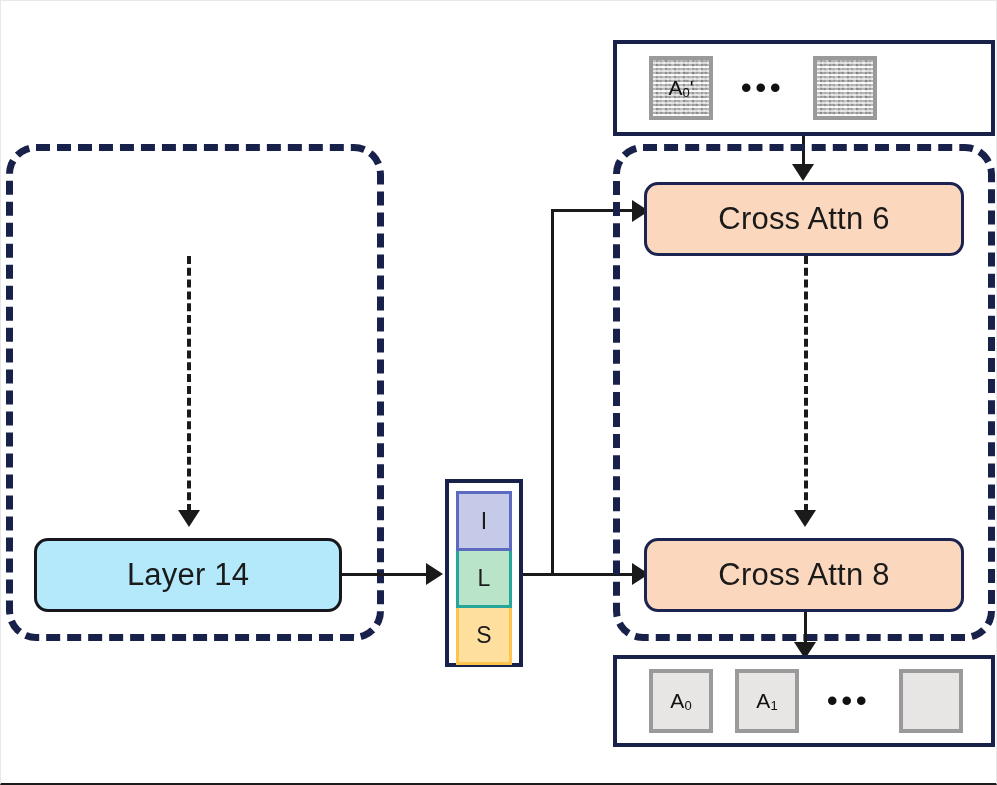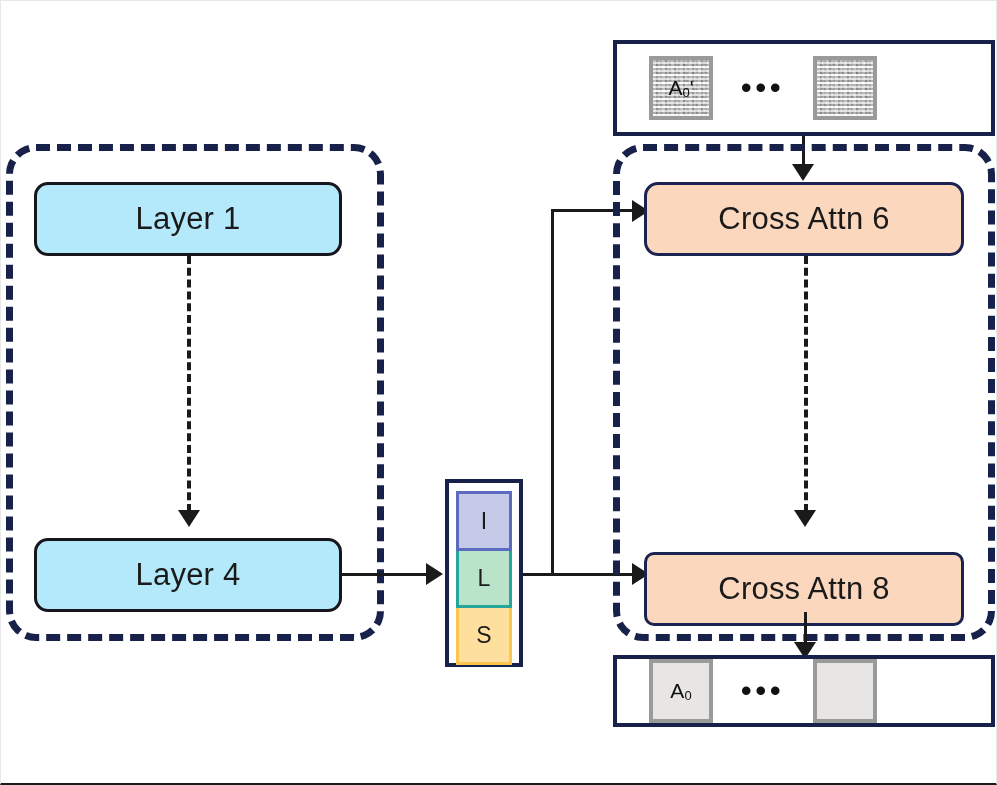--- a/index.html
+++ b/index.html
@@ -147,29 +147,26 @@
         
       </div>
     </div>
   </div>
 
   <div class="abs line-v" style="left:801px; top:135px; height:30px;"></div>
   <div class="abs arrow-down" style="left:791px; top:163px;"></div>
 
   <div class="abs dashed-group" style="left:5px; top:143px; width:378px; height:497px;"></div>
 
-  <div class="abs node node-layer" style="left:33px; top:181px; width:308px; height:74px;">
-    <span>Layer 1</span>
-  </div>
 
   <div class="abs dash-v" style="left:186px; top:255px; height:256px;"></div>
   <div class="abs arrow-down" style="left:177px; top:509px;"></div>
 
   <div class="abs node node-layer" style="left:33px; top:537px; width:308px; height:74px;">
-    <span>Layer 4</span>
+    <span>Layer 14</span>
   </div>
 
   <div class="abs line-h" style="left:341px; top:572px; width:86px;"></div>
   <div class="abs arrow-right" style="left:425px; top:562px;"></div>
 
   <div class="abs ils-outer" style="left:444px; top:478px; width:78px; height:188px;">
     <div class="ils-cell ils-i">
       <span>I</span>
     </div>
     <div class="ils-cell ils-l">
@@ -189,32 +186,35 @@
 
   <div class="abs dashed-group" style="left:612px; top:143px; width:382px; height:497px;"></div>
 
   <div class="abs node node-attn" style="left:643px; top:181px; width:320px; height:74px;">
     <span>Cross Attn 6</span>
   </div>
 
   <div class="abs dash-v" style="left:803px; top:255px; height:256px;"></div>
   <div class="abs arrow-down" style="left:793px; top:509px;"></div>
 
-  <div class="abs node node-attn" style="left:643px; top:551px; width:320px; height:74px;border-radius:10px;">
+  <div class="abs node node-attn" style="left:643px; top:537px; width:320px; height:74px;">
     <span>Cross Attn 8</span>
   </div>
 
   <div class="abs line-v" style="left:803px; top:611px; height:32px;"></div>
   <div class="abs arrow-down" style="left:793px; top:641px;"></div>
 
-  <div class="abs strip" style="left:612px; top:654px; width:382px; height:72px;">
+  <div class="abs strip" style="left:612px; top:654px; width:382px; height:92px;">
     <div class="tokens">
       <div class="tok tok-clean">
         <span><span>A</span><sub>0</sub></span>
       </div>
+      <div class="tok tok-clean">
+        <span><span>A</span><sub>1</sub></span>
+      </div>
       <div class="ellipsis">•••</div>
       <div class="tok tok-clean">
         
       </div>
     </div>
   </div>
 
 </div>
 
 </body></html>

